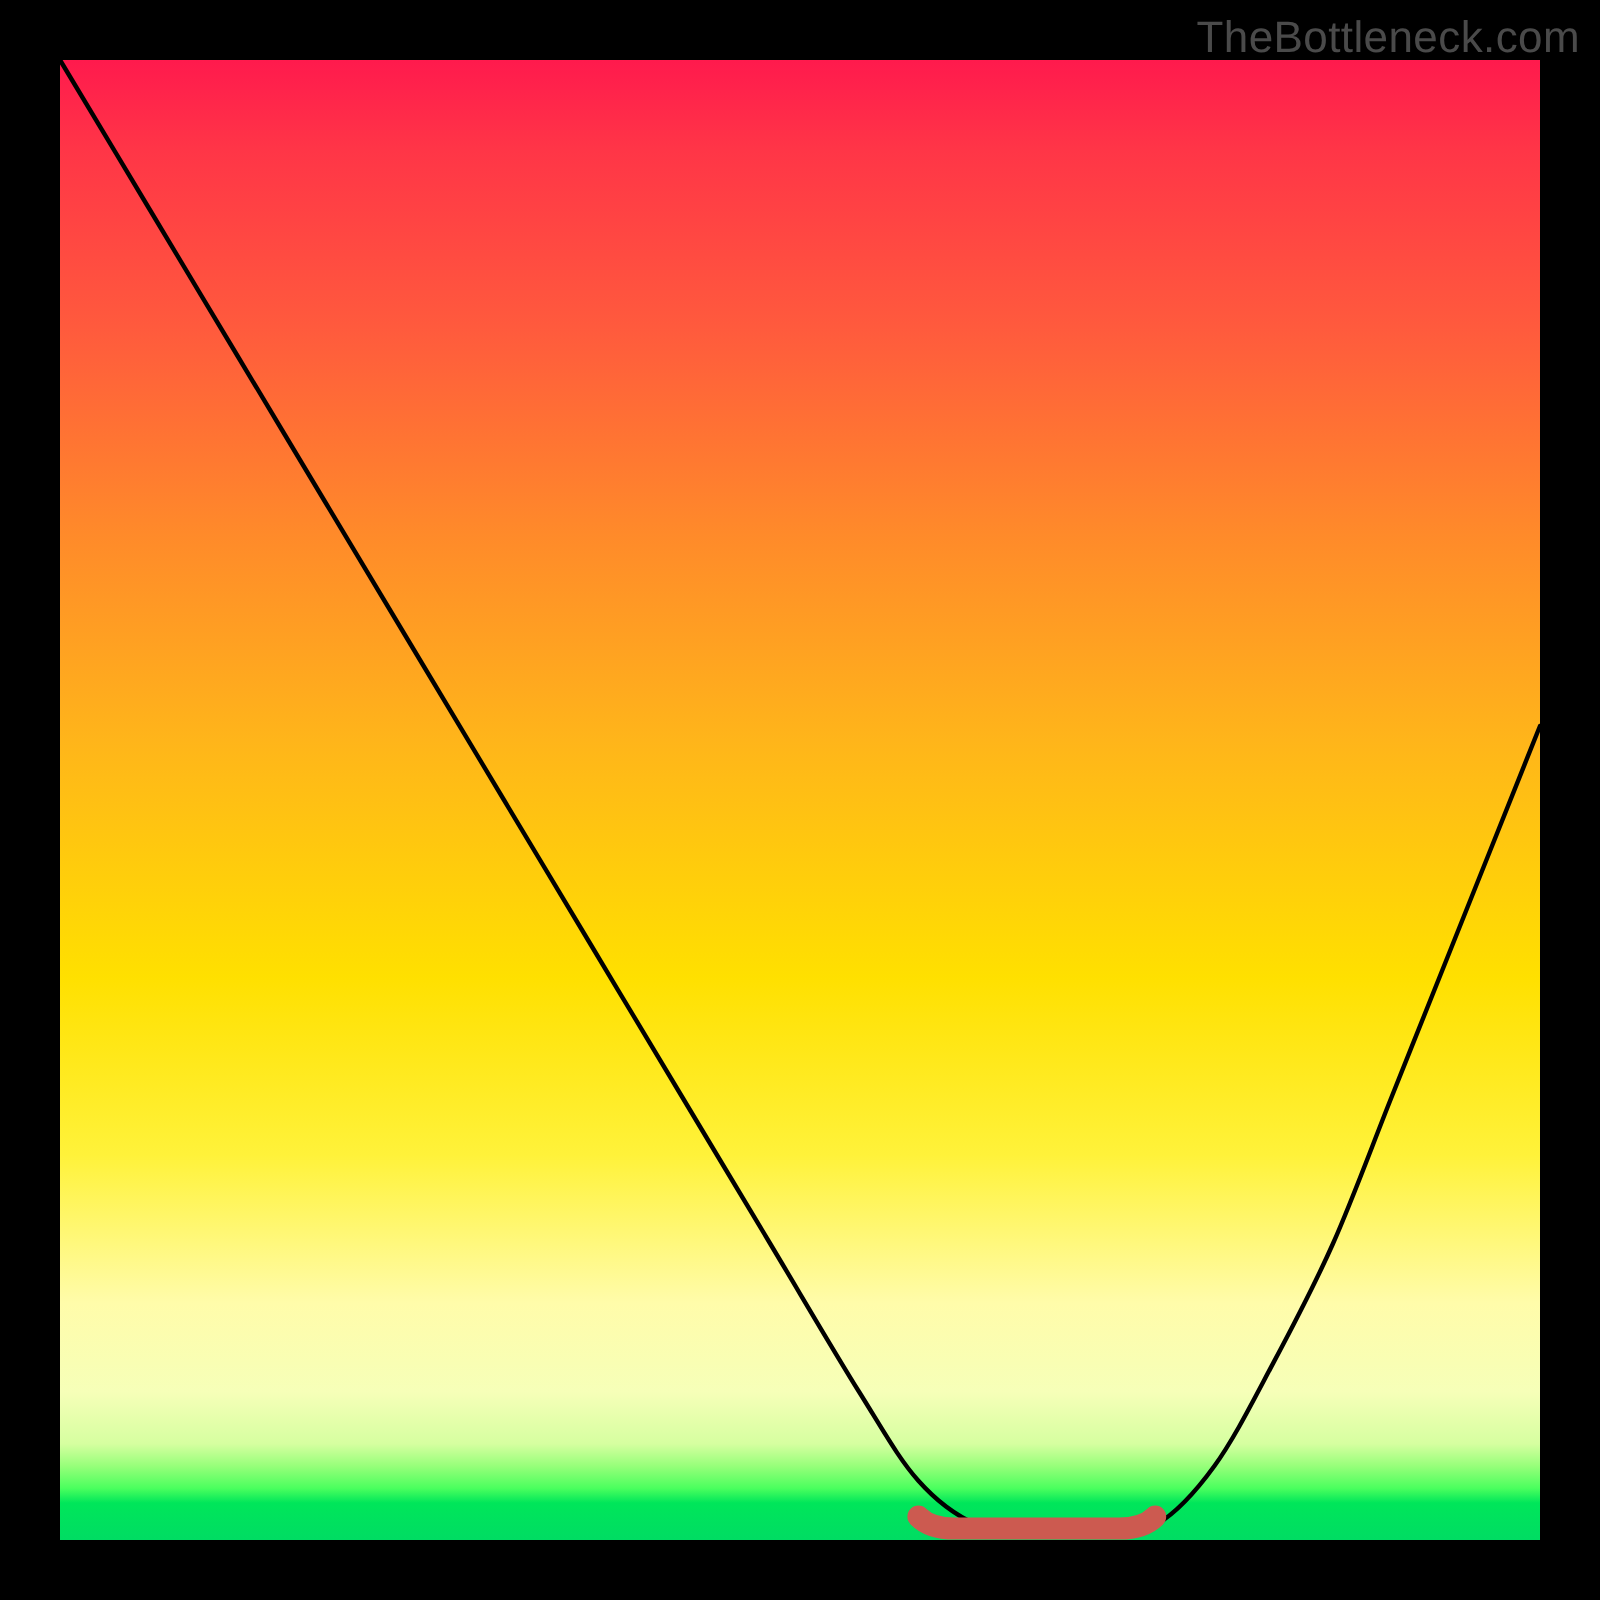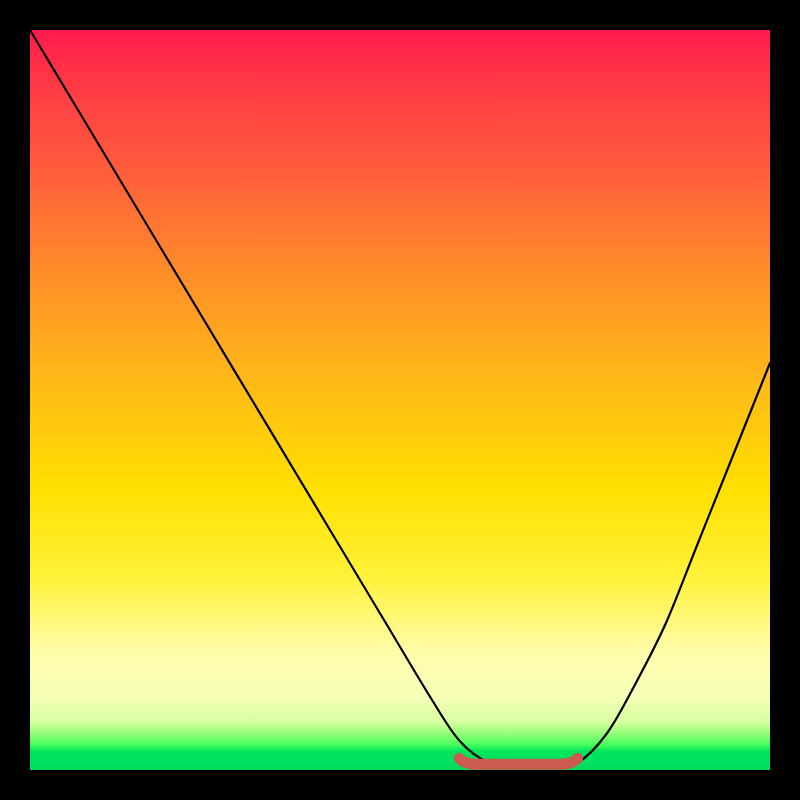--- a/index.html
+++ b/index.html
@@ -80,13 +80,14 @@
 <div class="frame">
   <div class="plot-area">
     <svg class="curve" viewBox="0 0 740 740" preserveAspectRatio="none">
       <path class="curve-path" d="M 0 0 C 7.3999999999999995 12.333333333333334, 29.6 49.33333333333333, 44.4 74 C 59.199999999999996 98.66666666666667, 74 123.33333333333333, 88.8 148 C 103.6 172.66666666666666, 118.39999999999999 197.33333333333334, 133.2 222 C 148 246.66666666666666, 162.79999999999998 271.3333333333333, 177.6 296 C 192.4 320.6666666666667, 207.2 345.3333333333333, 222 370 C 236.8 394.6666666666667, 251.59999999999997 419.3333333333333, 266.4 444 C 281.2 468.6666666666667, 296 493.3333333333333, 310.8 518 C 325.6 542.6666666666666, 340.4 567.3333333333334, 355.2 592 C 370 616.6666666666666, 387.2666666666667 646.2666666666667, 399.6 666 C 411.93333333333334 685.7333333333333, 419.3333333333333 699.3, 429.2 710.4 C 439.06666666666666 721.5, 448.93333333333334 728.2833333333333, 458.8 732.6 C 468.6666666666667 736.9166666666667, 478.53333333333336 735.6833333333333, 488.40000000000003 736.3 C 498.2666666666667 736.9166666666666, 508.1333333333333 736.9166666666666, 518 736.3 C 527.8666666666667 735.6833333333333, 537.7333333333333 738.15, 547.6 732.6 C 557.4666666666667 727.0500000000001, 567.3333333333334 716.5666666666666, 577.2 703 C 587.0666666666667 689.4333333333334, 596.9333333333333 669.7, 606.8 651.2 C 616.6666666666666 632.7, 626.5333333333333 614.2, 636.4 592 C 646.2666666666667 569.8, 656.1333333333333 542.6666666666666, 666 518 C 675.8666666666667 493.3333333333333, 683.2666666666665 474.83333333333337, 695.5999999999999 444 C 707.9333333333333 413.16666666666663, 732.6 351.49999999999994, 740 332.99999999999994" stroke="#000000"></path>
       <path class="valley-marker" d="M 429.2 728.3
               Q 435.2 734.3 447.2 734.3
               L 529.6 734.3
               Q 541.6 734.3 547.6 728.3" stroke="#cc5a50"></path>
     </svg>
   </div>
+  <div class="watermark">TheBottleneck.com</div>
 </div>
 
 </body></html>

